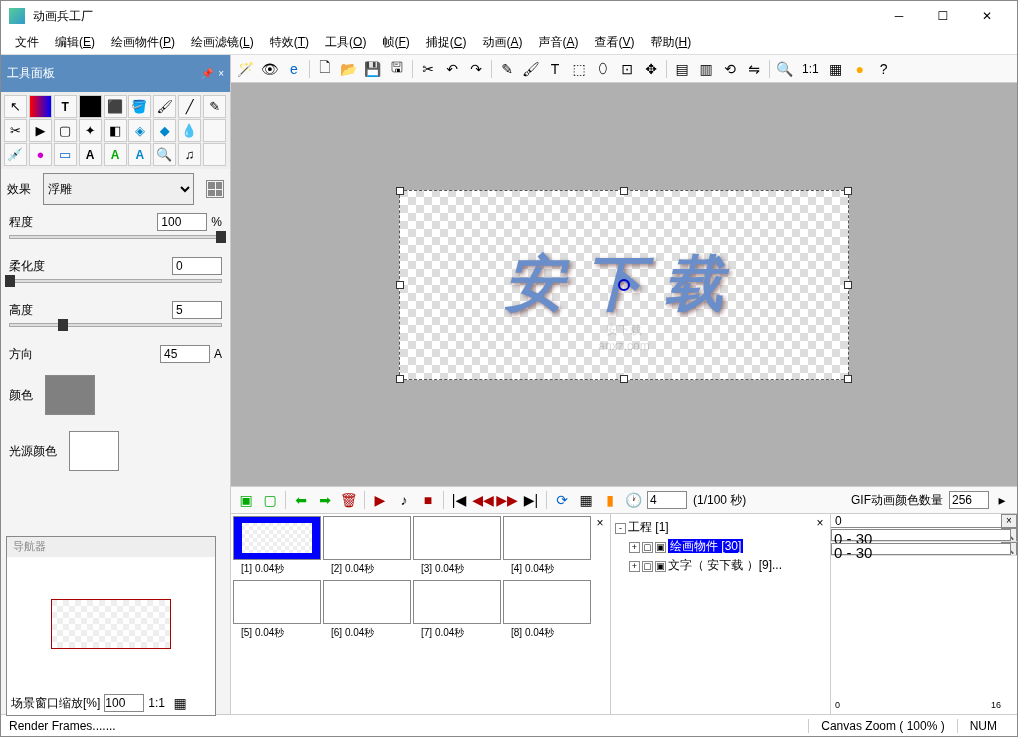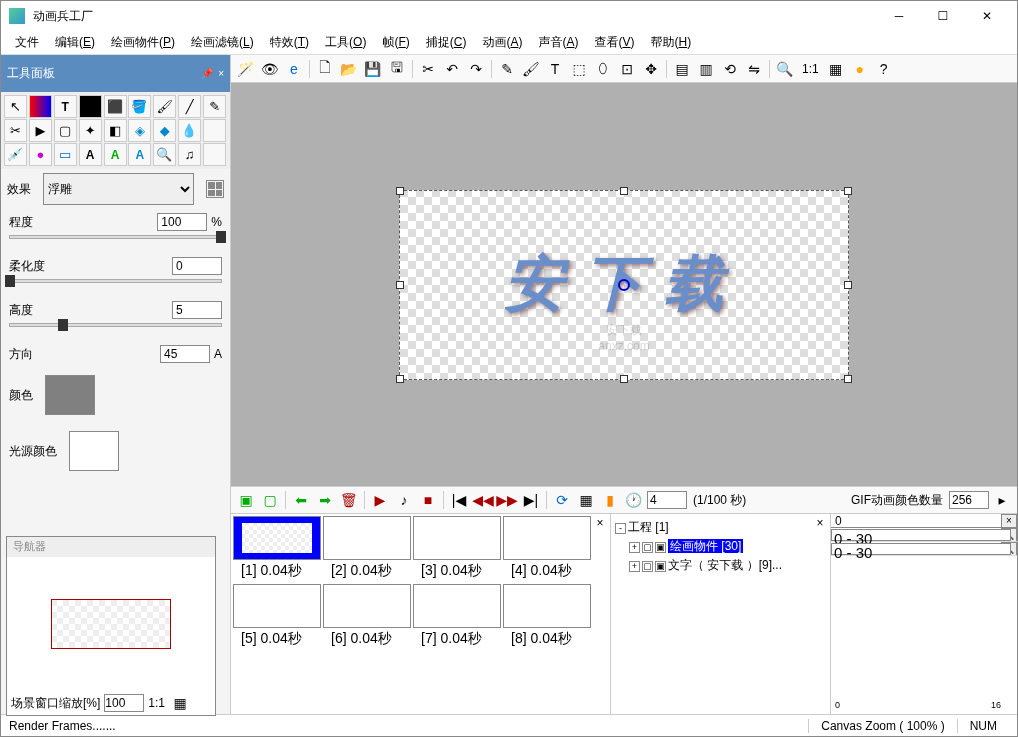--- a/index.html
+++ b/index.html
@@ -63,21 +63,21 @@
 .frame-toolbar { height: 28px; display: flex; align-items: center; padding: 0 4px; gap: 2px; border-top: 1px solid #ccc; border-bottom: 1px solid #ccc; background: #f9f9f9; }
 
 .bottom-panels { height: 200px; display: flex; }
 .frame-panel { width: 380px; border-right: 1px solid #ccc; display: flex; flex-direction: column; }
 .frame-list { flex: 1; overflow: auto; padding: 2px; }
 .frame-row { display: flex; gap: 2px; margin-bottom: 2px; }
 .frame-cell { width: 88px; }
 .frame-thumb { width: 88px; height: 44px; border: 1px solid #888; background: #fff; font-size: 8px; display: flex; align-items: center; justify-content: center; }
 .frame-thumb.sel { background: #00f; }
 .frame-thumb .mini { width: 70px; height: 30px; background: repeating-conic-gradient(#fff 0% 25%, #eee 0% 50%) 50% / 8px 8px; }
-.frame-label { font-size: 14px; padding: 2px 8px; }
+.frame-label { font-size: 10px; padding: 2px 8px; }
 .close-x { position: absolute; right: 2px; top: 2px; width: 16px; height: 16px; text-align: center; cursor: pointer; }
 
 .tree-panel { width: 220px; border-right: 1px solid #ccc; padding: 4px; background: #fff; position: relative; font-size: 11px; }
 .tree-row { padding: 1px 0; white-space: nowrap; }
 .tree-row .box { display: inline-block; width: 11px; height: 11px; border: 1px solid #888; text-align: center; line-height: 9px; font-size: 9px; margin-right: 2px; }
 .tree-sel { background: #00f; color: #fff; padding: 0 2px; }
 
 .timeline-panel { flex: 1; background: #fff; position: relative; }
 .timeline-header { height: 14px; border-bottom: 1px solid #888; position: relative; font-size: 9px; }
 .timeline-row { height: 14px; border-bottom: 1px solid #ddd; position: relative; }

